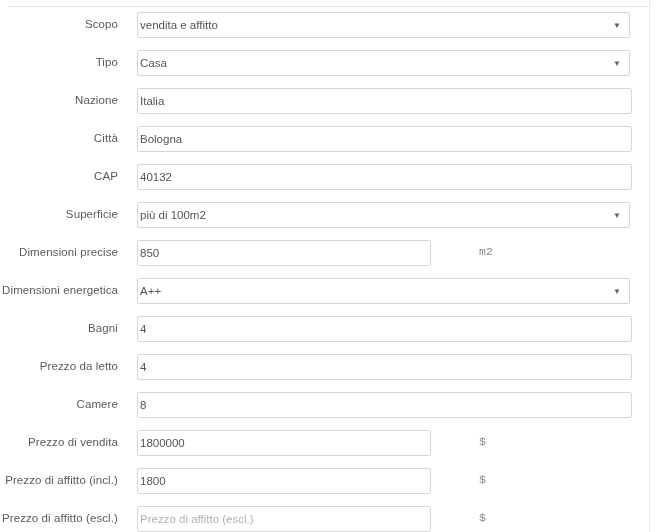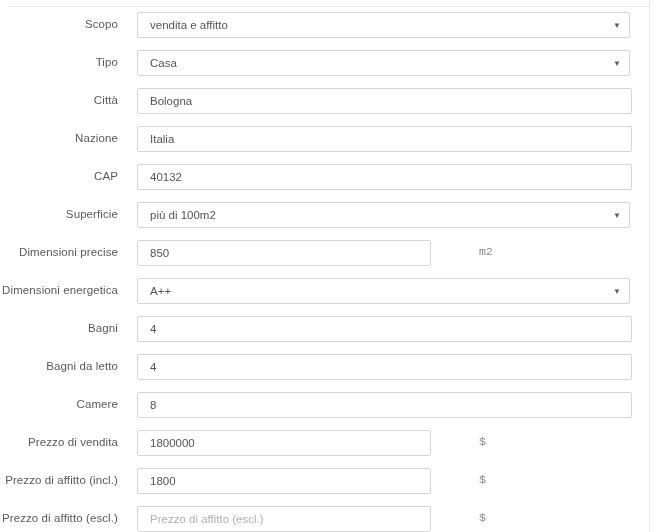--- a/index.html
+++ b/index.html
@@ -66,21 +66,21 @@
     left: 137px;
     top: 4px;
     box-sizing: border-box;
     height: 26px;
     background: #ffffff;
     border: 1px solid #d6d6d6;
     border-radius: 2px;
     font-family: "Liberation Sans", sans-serif;
     font-size: 11.5px;
     color: #555555;
-    padding: 0 12px;
+    padding: 0 2px;
     line-height: 24px;
     white-space: nowrap;
     overflow: hidden;
   }
 
   .control.text-wide {
     width: 495px;
   }
 
   .control.select-wide {
@@ -126,26 +126,26 @@
 <div class="form" id="form-root">
     <div class="form-row">
       <div class="field-label">Scopo</div>
       <div class="control select-wide">vendita e affitto<span class="select-arrow">▼</span></div>
     </div>
     <div class="form-row">
       <div class="field-label">Tipo</div>
       <div class="control select-wide">Casa<span class="select-arrow">▼</span></div>
     </div>
     <div class="form-row">
+      <div class="field-label">Nazione</div>
+      <div class="control text-wide">Italia</div>
+    </div>
+    <div class="form-row">
       <div class="field-label">Città</div>
       <div class="control text-wide">Bologna</div>
-    </div>
-    <div class="form-row">
-      <div class="field-label">Nazione</div>
-      <div class="control text-wide">Italia</div>
     </div>
     <div class="form-row">
       <div class="field-label">CAP</div>
       <div class="control text-wide">40132</div>
     </div>
     <div class="form-row">
       <div class="field-label">Superficie</div>
       <div class="control select-wide">più di 100m2<span class="select-arrow">▼</span></div>
     </div>
     <div class="form-row">
@@ -155,21 +155,21 @@
     </div>
     <div class="form-row">
       <div class="field-label">Dimensioni energetica</div>
       <div class="control select-wide">A++<span class="select-arrow">▼</span></div>
     </div>
     <div class="form-row">
       <div class="field-label">Bagni</div>
       <div class="control text-wide">4</div>
     </div>
     <div class="form-row">
-      <div class="field-label">Bagni da letto</div>
+      <div class="field-label">Prezzo da letto</div>
       <div class="control text-wide">4</div>
     </div>
     <div class="form-row">
       <div class="field-label">Camere</div>
       <div class="control text-wide">8</div>
     </div>
     <div class="form-row">
       <div class="field-label">Prezzo di vendita</div>
       <div class="control short">1800000</div>
       <div class="unit">$</div>

